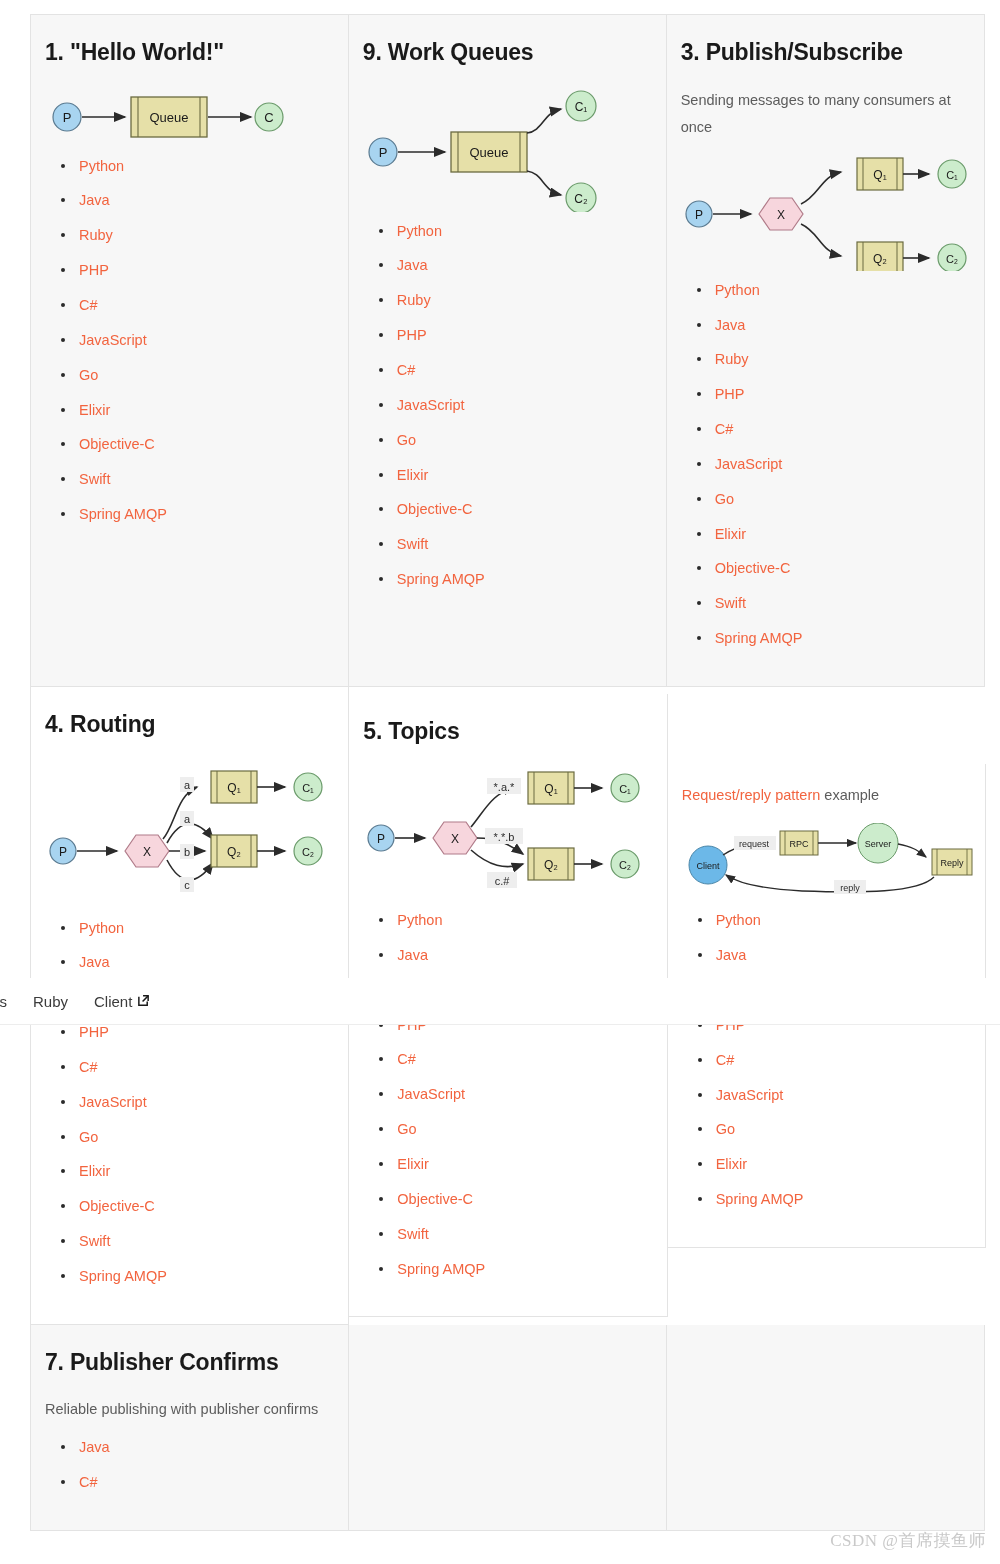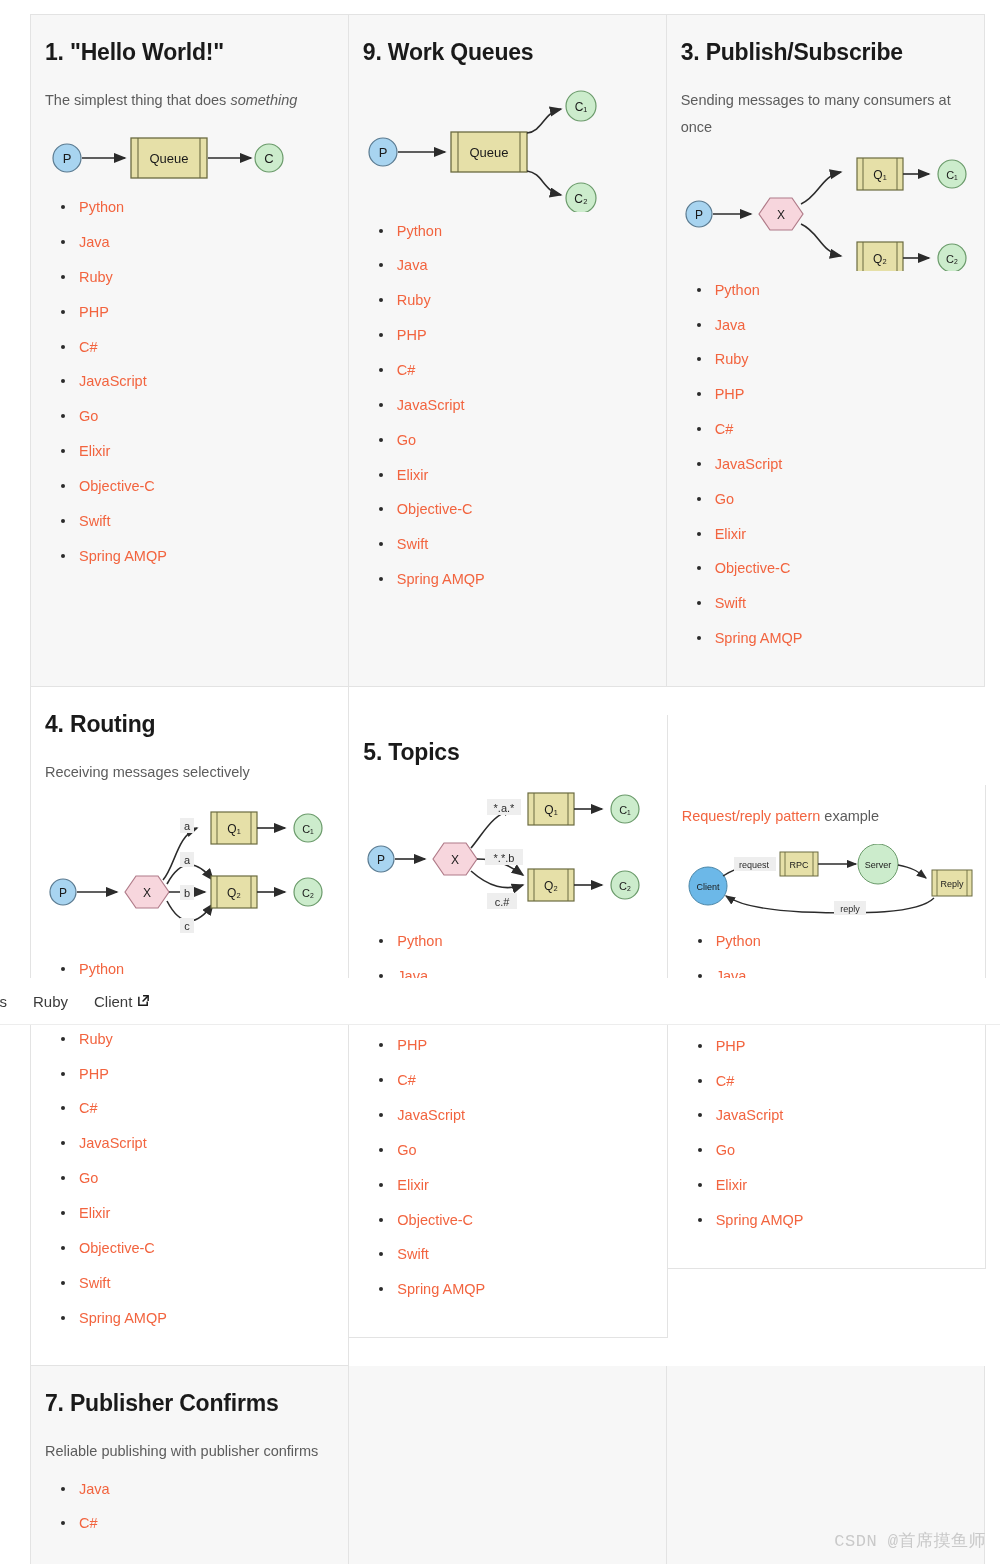--- a/index.html
+++ b/index.html
@@ -109,40 +109,37 @@
   .navbar a:first-child { margin-left: -8px; }
   .ext-icon { margin-left: 5px; display: inline-block; }
 
   
   .watermark {
     position: absolute;
     right: 14px;
     bottom: 12px;
     font-size: 17px;
     color: #c9c9c9;
-    font-family: Liberation Mono, monospace;
+    font-family: Liberation Serif, serif;
     z-index: 60;
     letter-spacing: 0.5px;
     white-space: nowrap;
   }
 </style>
 </head>
 <body>
 
 <div id="page">
 
   <div class="grid">
 
     <div class="grid-row shaded">
 
       <div class="cell">
         <h3>1. "Hello World!"</h3>
-        <p class="desc">
-          <span>The simplest thing that does </span><em>something</em>
-        </p>
         <div class="diagram">
           <svg width="250" height="60" viewBox="0 0 250 60">
             <defs>
               <marker id="ah1" markerWidth="9" markerHeight="9" refX="7" refY="3.2" orient="auto">
                 <path d="M0,0 L8,3.2 L0,6.4 z" fill="#2b2b2b"></path>
               </marker>
             </defs>
             <circle cx="22" cy="30" r="14" fill="#a8d4f0" stroke="#5a7a90" stroke-width="1.2"></circle>
             <text x="22" y="35" font-size="13" text-anchor="middle" fill="#1a1a1a" font-family="'Liberation Sans',sans-serif">P</text>
             <line x1="37" y1="30" x2="80" y2="30" stroke="#2b2b2b" stroke-width="1.6" marker-end="url(#ah1)"></line>
@@ -255,21 +252,20 @@
           <li><a class="lnk">Swift</a></li>
           <li><a class="lnk">Spring AMQP</a></li>
         </ul>
       </div>
     </div>
 
     <div class="grid-row plain">
 
       <div class="cell">
         <h3>4. Routing</h3>
-        <p class="desc">Receiving messages selectively</p>
         <div class="diagram">
           <svg width="290" height="150" viewBox="0 0 290 150">
             <defs>
               <marker id="ah4" markerWidth="9" markerHeight="9" refX="7" refY="3.2" orient="auto">
                 <path d="M0,0 L8,3.2 L0,6.4 z" fill="#2b2b2b"></path>
               </marker>
             </defs>
             <circle cx="18" cy="92" r="13" fill="#a8d4f0" stroke="#5a7a90" stroke-width="1.2"></circle>
             <text x="18" y="97" font-size="12" text-anchor="middle" fill="#1a1a1a" font-family="'Liberation Sans',sans-serif">P</text>
             <line x1="32" y1="92" x2="72" y2="92" stroke="#2b2b2b" stroke-width="1.6" marker-end="url(#ah4)"></line>

